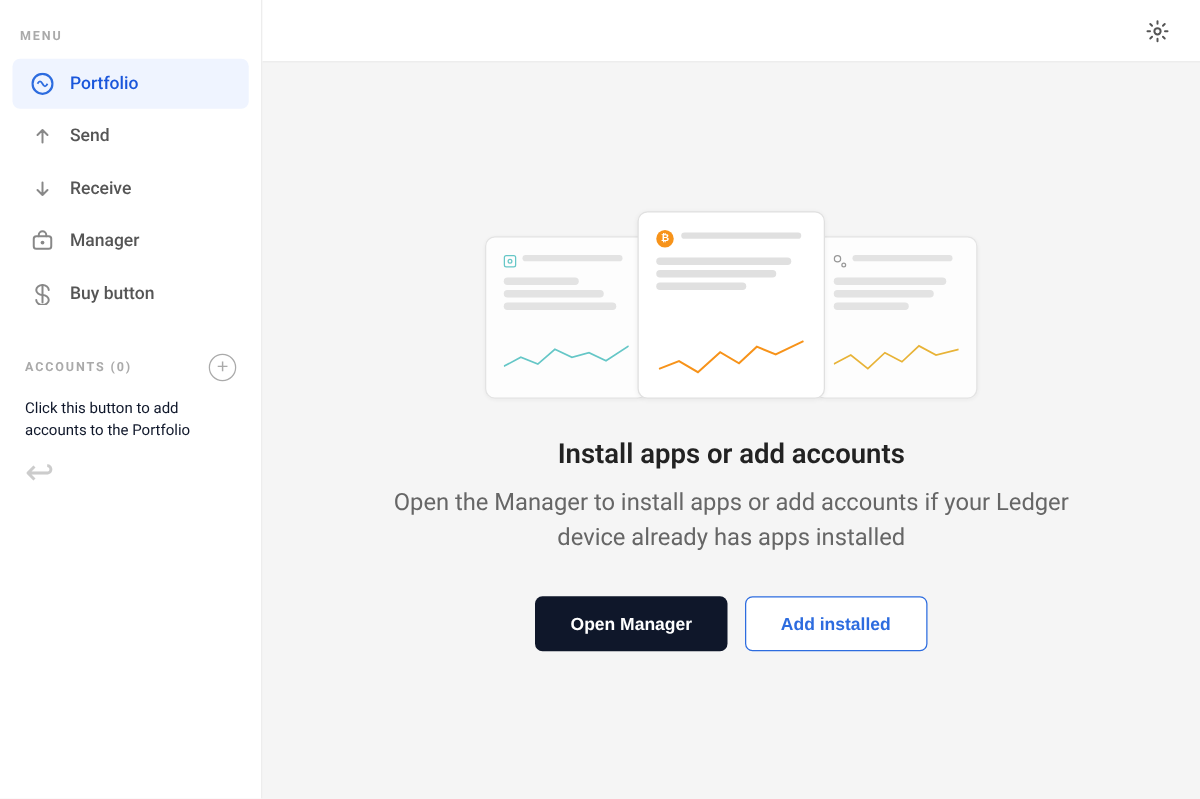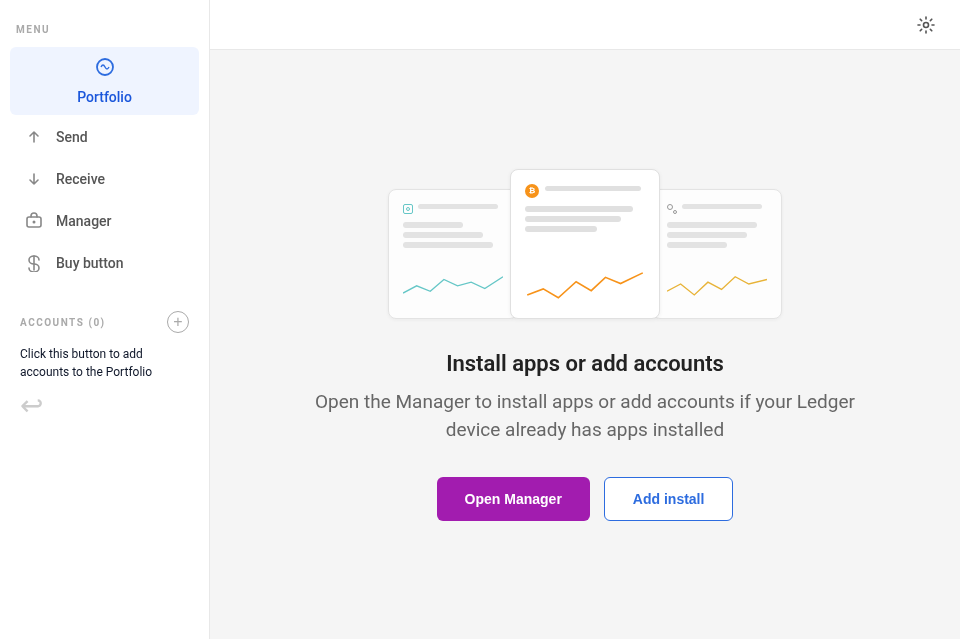--- a/index.html
+++ b/index.html
@@ -47,21 +47,20 @@
       cursor: pointer;
       color: #555;
       font-size: 14px;
       font-weight: 500;
       transition: background 0.15s;
     }
 
     .sidebar-item.active {
       background: #eff4ff;
       color: #1a56db;
-      flex-direction: column;
     }
 
     .icon-svg {
       width: 20px;
       height: 20px;
       display: flex;
       align-items: center;
       justify-content: center;
       color: #888;
     }
@@ -246,21 +245,21 @@
       line-height: 1.5;
       margin-bottom: 32px;
     }
 
     .action-buttons {
       display: flex;
       gap: 14px;
     }
 
     .btn-primary {
-      background: #a21caf;
+      background: #0f172a;
       color: #fff;
       border: none;
       border-radius: 6px;
       padding: 13px 28px;
       font-size: 14px;
       font-weight: 600;
       cursor: pointer;
     }
 
     .btn-secondary {
@@ -407,16 +406,16 @@
         </svg>
       </div>
     </div>
 
     <h1 class="install-title">Install apps or add accounts</h1>
 
     <p class="install-desc">Open the Manager to install apps or add accounts if your Ledger device already has apps installed</p>
 
     <div class="action-buttons">
       <button class="btn-primary">Open Manager</button>
-      <button class="btn-secondary">Add install</button>
+      <button class="btn-secondary">Add installed</button>
     </div>
   </div>
 </div>
 
 </body></html>

